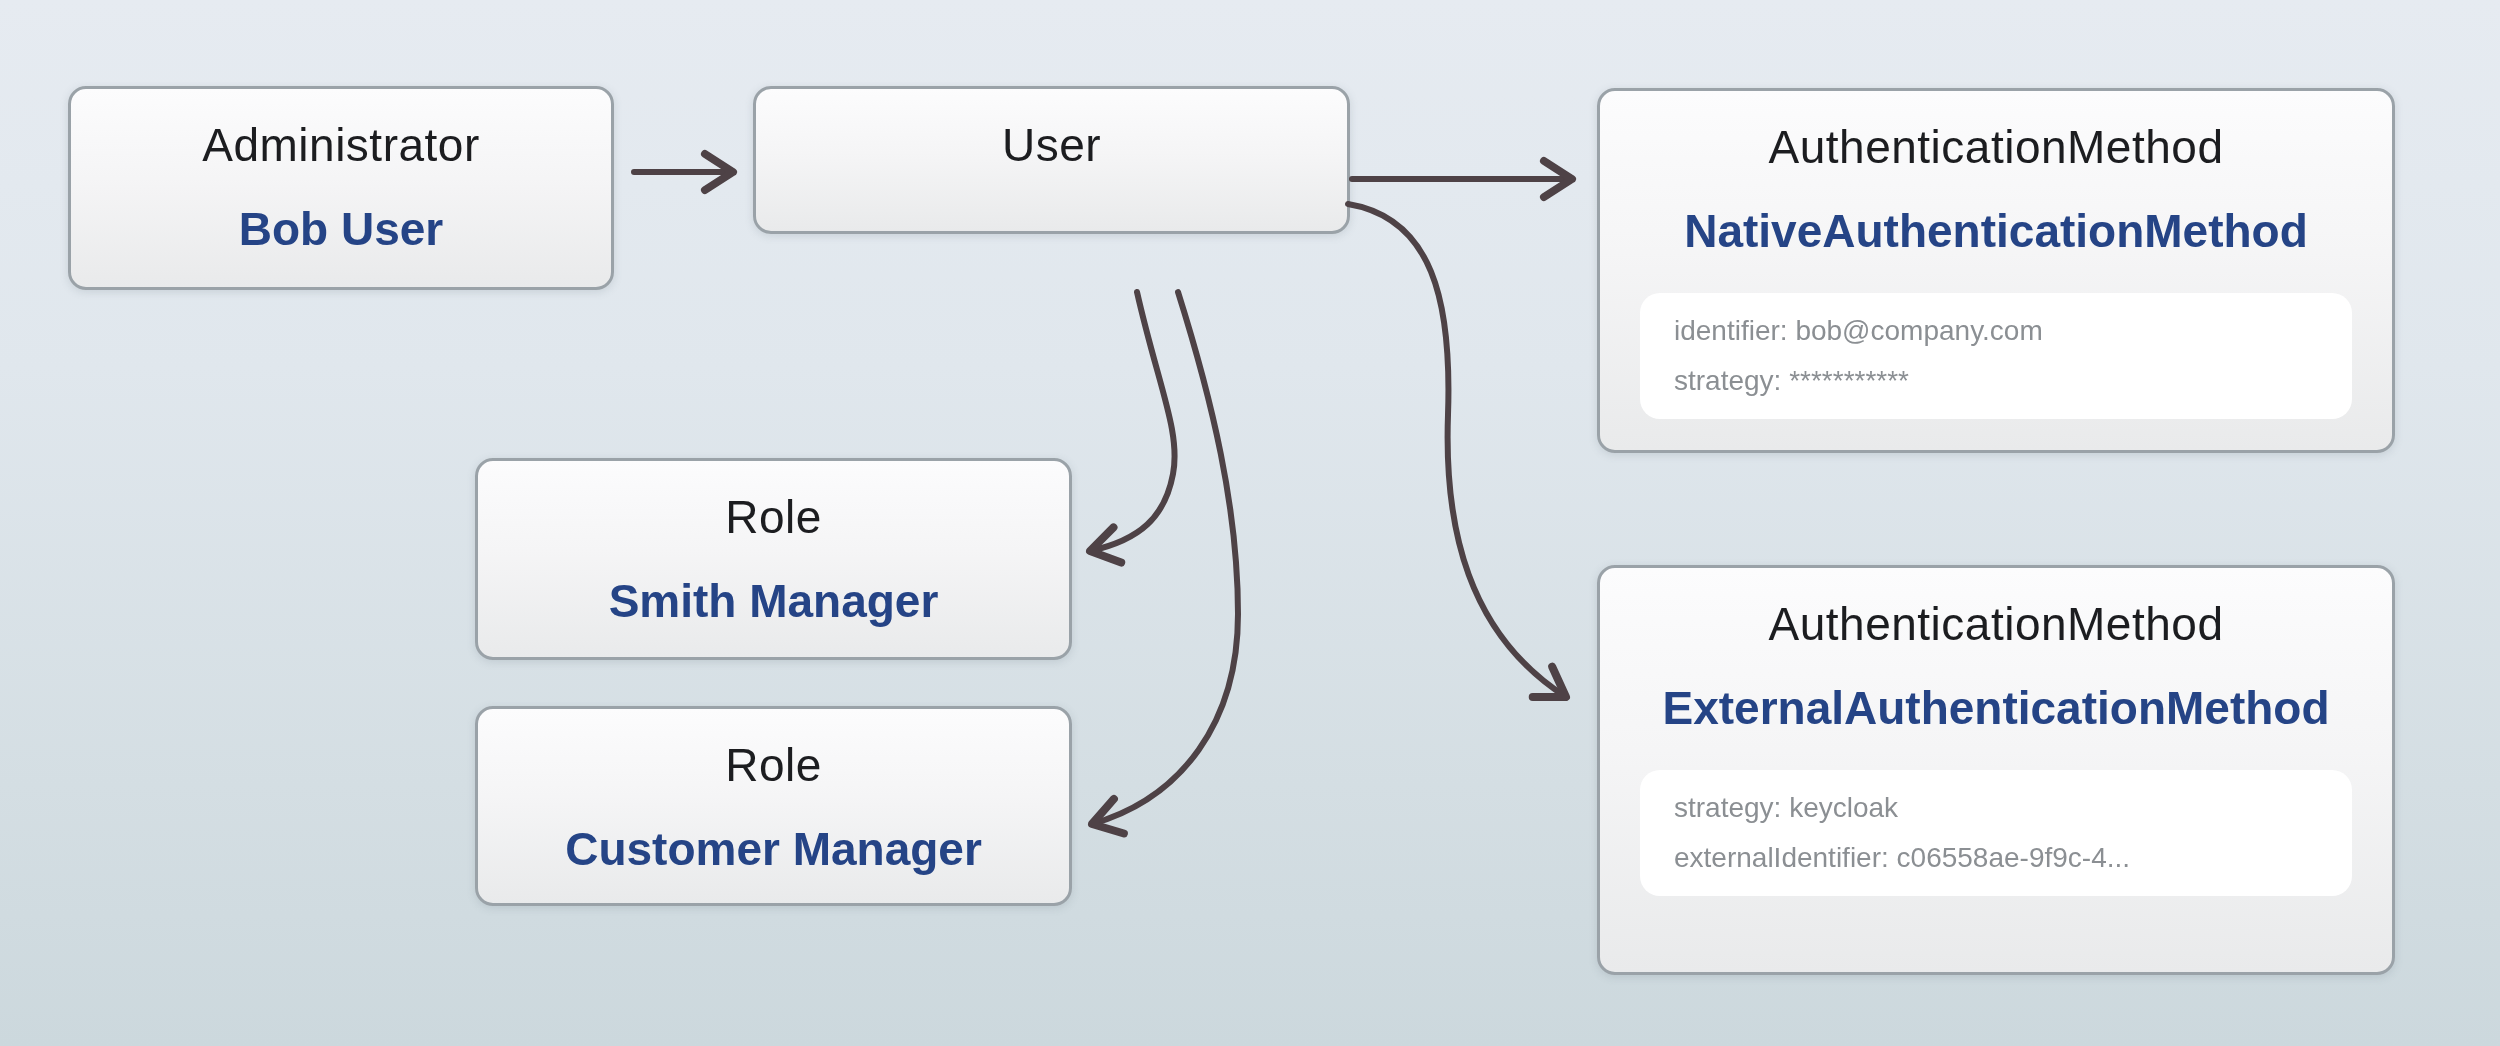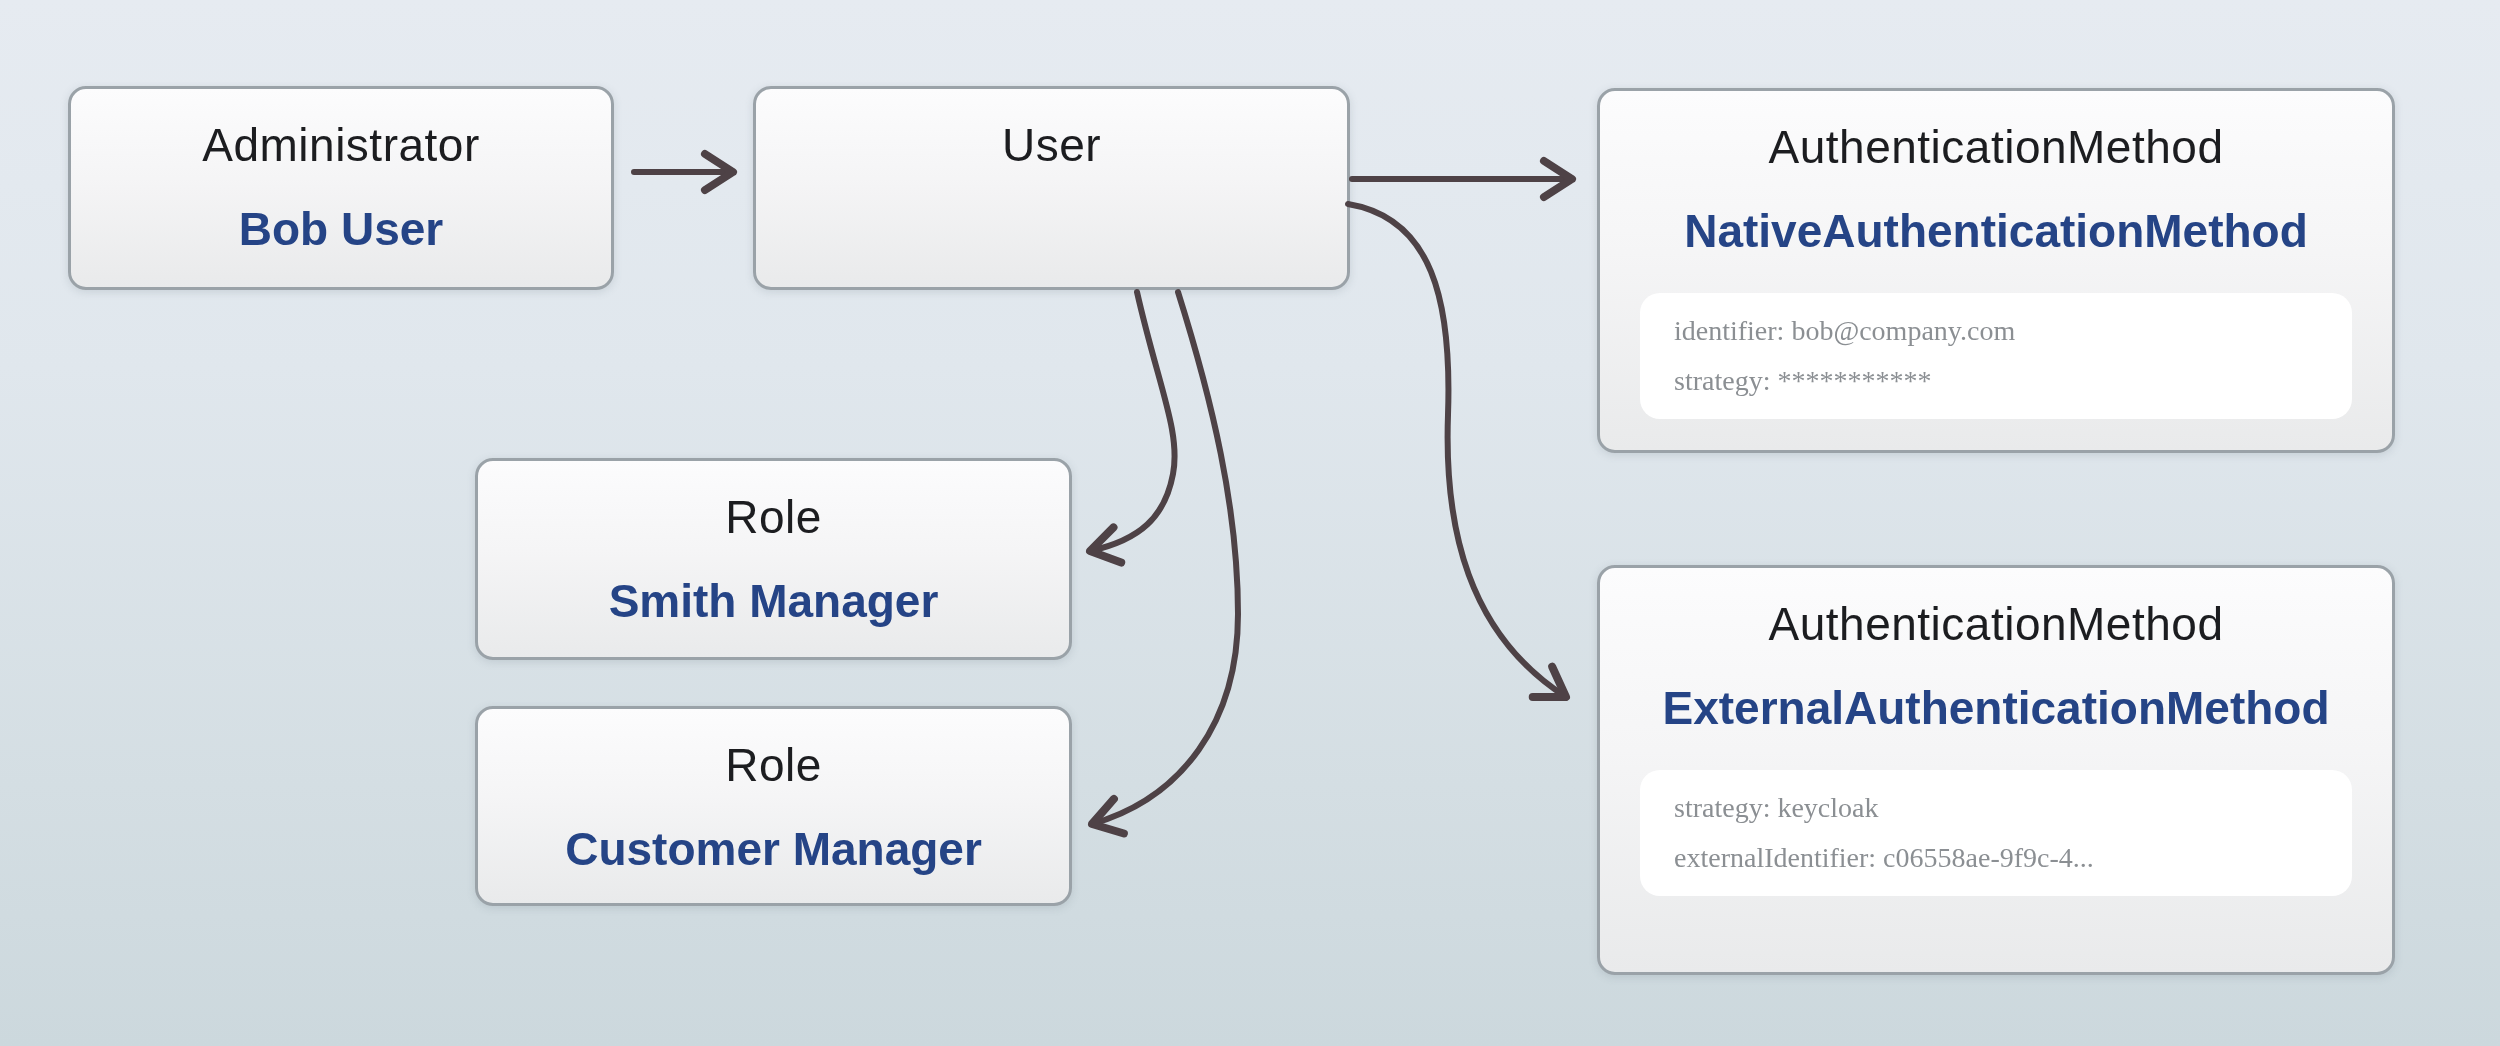--- a/index.html
+++ b/index.html
@@ -35,26 +35,26 @@
     box-sizing:border-box;
     width:calc(100% - 80px);
     margin-top:4px;
     background:#ffffff;
     border-radius:20px;
     padding:16px 34px;
     display:flex;flex-direction:column;gap:6px;
     align-self:center;
   }
   .prop-line{
-    font-family:Liberation Serif, serif;
+    font-family:Liberation Sans, sans-serif;
     font-size:28px;line-height:44px;
     color:#8b8f93;white-space:nowrap;
   }
   .n-admin {left:68px;  top:86px;  width:546px; height:204px;}
-  .n-user  {left:753px; top:86px;  width:597px; height:204px;}
+  .n-user  {left:753px; top:86px;  width:597px; height:148px;}
   .n-native{left:1597px;top:88px;  width:798px; height:365px;}
   .n-ext   {left:1597px;top:565px; width:798px; height:410px;}
   .n-role1 {left:475px; top:458px; width:597px; height:202px;}
   .n-role2 {left:475px; top:706px; width:597px; height:200px;}
   .connectors{
     position:absolute;left:0;top:0;width:2500px;height:1046px;
     pointer-events:none;z-index:5;
   }
 </style>
 </head>

